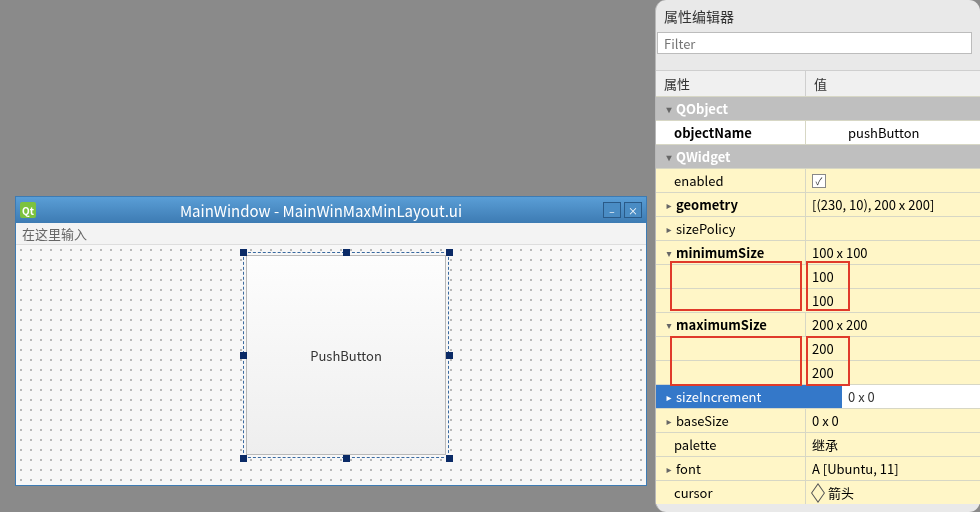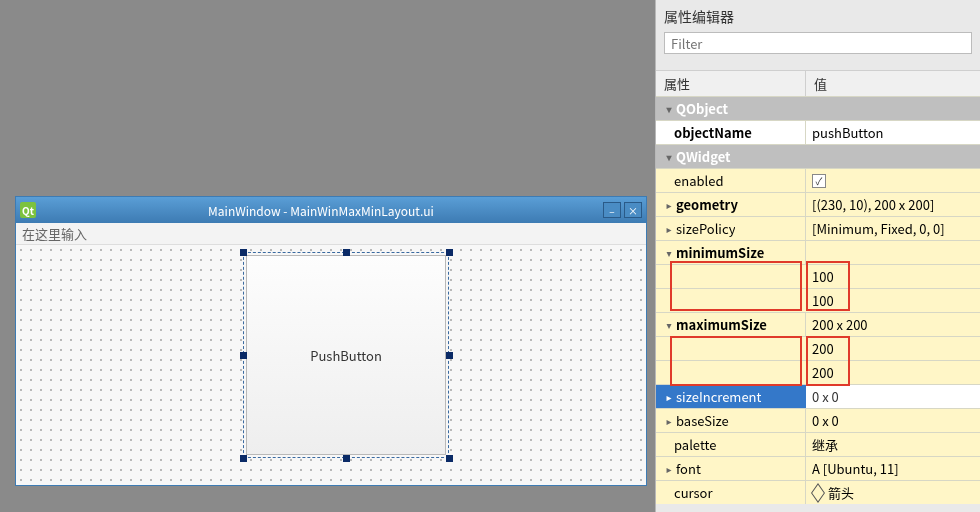--- a/index.html
+++ b/index.html
@@ -3,56 +3,56 @@
 <meta charset="utf-8">
 <style>
 * { box-sizing: border-box; margin: 0; padding: 0; font-family: "Noto Sans CJK SC", "Ubuntu", sans-serif; font-size: 13px; }
 html, body { width: 980px; height: 512px; overflow: hidden; }
 .root { display: flex; width: 980px; height: 512px; background: #8a8a8a; }
 .left-pane { width: 655px; height: 512px; position: relative; background: #8a8a8a; }
 .right-pane { width: 325px; height: 512px; background: #e9e9e9; display: flex; flex-direction: column; border-left: 1px solid #b8b8b8; }
 
 
 .pe-title { padding: 6px 8px 4px 8px; font-size: 14px; color: #333; }
-.pe-filter { margin: 2px 8px 4px 8px; }
+.pe-filter { margin: 2px 8px 4px 1px; }
 .pe-filter input { width: 100%; height: 22px; border: 1px solid #bcbcbc; padding: 2px 6px; background: #fff; }
 .pe-obj { padding: 4px 8px; font-size: 13px; color: #333; border-top: 1px solid #cfcfcf; }
 .pe-head { display: flex; border-top: 1px solid #cfcfcf; background: #f0f0f0; margin-top: 12px; }
 .pe-head > div { padding: 3px 8px; color: #333; }
 .pe-head .col1 { width: 150px; border-right: 1px solid #cfcfcf; }
 .pe-head .col2 { flex: 1; }
 
 .pe-table { flex: 1; overflow: hidden; }
 .row { display: flex; border-top: 1px solid #d7d7c5; height: 24px; align-items: center; position: relative; }
 .row .c1 { width: 150px; display: flex; align-items: center; height: 100%; border-right: 1px solid #d7d7c5; padding-right: 4px; }
 .row .c2 { flex: 1; padding: 0 6px; display: flex; align-items: center; height: 100%; }
 .row .lbl { white-space: nowrap; overflow: hidden; }
 .bg-yellow { background: #fff6c7; }
-.bg-white  { background: #ffffff; }
+.bg-white  { background: #ffffff; gap: 36px; }
 .group-hdr { background: #bfbfbf; color: #fff; font-weight: bold; }
 .group-hdr .c1, .group-hdr .c2 { border: none; }
 .bold { font-weight: bold; }
 .arrow { width: 14px; text-align: center; display: inline-block; color: #666; font-size: 10px; }
 .arrow-down::before { content: "▾"; }
 .arrow-right::before { content: "▸"; }
 .pad0 { padding-left: 6px; }
 .pad2 { padding-left: 49px; margin-top: 48px; }
 .padg { padding-left: 18px; }
 .chk { width: 14px; height: 14px; border: 1px solid #888; background: #fff; display: inline-flex; align-items: center; justify-content: center; font-size: 10px; color: #333; }
 .sel-row { background: #3478c9 !important; color: #fff; }
 .sel-row .c1 { border-right-color: #3478c9; }
 
 .redbox { position: absolute; border: 2px solid #e03a2a; pointer-events: none; z-index: 5; }
 .cursor-ico { display:inline-block; width:12px; height:12px; border:1px solid #555; transform: rotate(45deg) skew(10deg,10deg); margin-right:4px; }
 
 
 .form-win { position: absolute; left: 15px; top: 196px; width: 632px; height: 290px; background: #fff; border: 1px solid #3d7bb3; }
 .titlebar { height: 26px; background: linear-gradient(#5a9ed6, #3d7bb3); display: flex; align-items: center; color: #fff; padding: 0 4px; }
 .titlebar .qt-ico { width: 16px; height: 16px; background: #7cc23f; border-radius: 2px; margin-right: 6px; display:flex; align-items:center; justify-content:center; color:#fff; font-size:10px; font-weight:bold; }
-.titlebar .ttl { flex: 1; text-align: center; font-size: 12px; }
+.titlebar .ttl { flex: 1; text-align: center; font-size: 15px; }
 .titlebar .wbtn { width: 18px; height: 16px; border: 1px solid #2a5a88; background: #4a8cc4; margin-left: 3px; display:flex; align-items:center; justify-content:center; color:#fff; font-size:10px; }
 .titlebar .wbtn.close { border-color:#2a5a88; }
 .menubar { height: 22px; background: #f3f3f3; border-bottom: 1px solid #ddd; display: flex; align-items: center; padding-left: 6px; color: #666; font-size: 13px; }
 .canvas { position: relative; flex: 1; height: calc(100% - 48px); background: #f7f7f7; overflow: hidden; }
 .dotgrid {
   position:absolute; inset:0;
   background-image: radial-gradient(circle, #b8b8b8 0.8px, transparent 0.8px);
   background-size: 10px 10px;
 }
 .pushbutton {
@@ -93,21 +93,21 @@
         <div class="handle" style="left:430px; top:4px;"></div>
         <div class="handle" style="left:224px; top:107px;"></div>
         <div class="handle" style="left:430px; top:107px;"></div>
         <div class="handle" style="left:224px; top:210px;"></div>
         <div class="handle" style="left:327px; top:210px;"></div>
         <div class="handle" style="left:430px; top:210px;"></div>
       </div>
     </div>
   </div>
 
-  <div class="right-pane" style="position:relative;">
+  <div class="right-pane" style="position:relative;border-radius:11px;">
     <div class="pe-title">属性编辑器</div>
     <div class="pe-filter">
       <input type="text" placeholder="Filter" style="">
     </div>
     <div class="pe-head">
       <div class="col1">属性</div>
       <div class="col2">值</div>
     </div>
 
     <div class="pe-table">
@@ -151,29 +151,29 @@
           </div>
         <div class="c2">
             <span class="lbl">[(230, 10), 200 x 200]</span>
           </div>
       </div>
       <div class="row bg-yellow">
         <div class="c1 pad0">
             <span class="arrow arrow-right"></span>
           <span class="lbl">sizePolicy</span>
           </div>
-        <div class="c2">
-            <span class="lbl">[Minimum, Fixed, 0, 0]</span>
-          </div>
       </div>
 
       <div class="row bg-yellow">
         <div class="c1 pad0">
             <span class="arrow arrow-down"></span>
           <span class="lbl bold">minimumSize</span>
+          </div>
+        <div class="c2">
+            <span class="lbl">100 x 100</span>
           </div>
       </div>
       <div class="row bg-yellow">
         <div class="c1 pad2">
             <span class="lbl">宽度</span>
           </div>
         <div class="c2">
             <span class="lbl">100</span>
           </div>
       </div>

